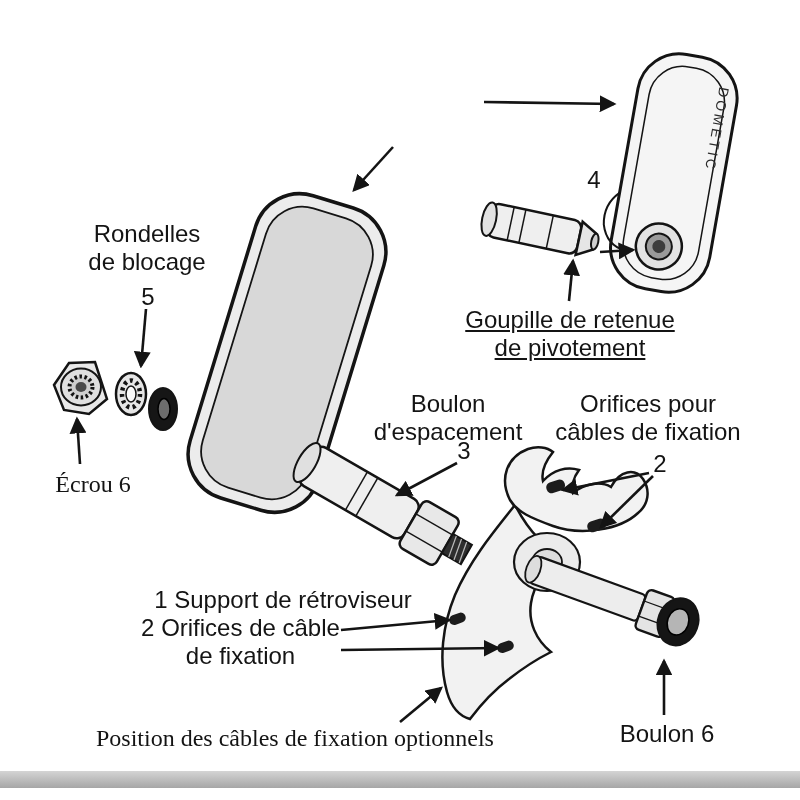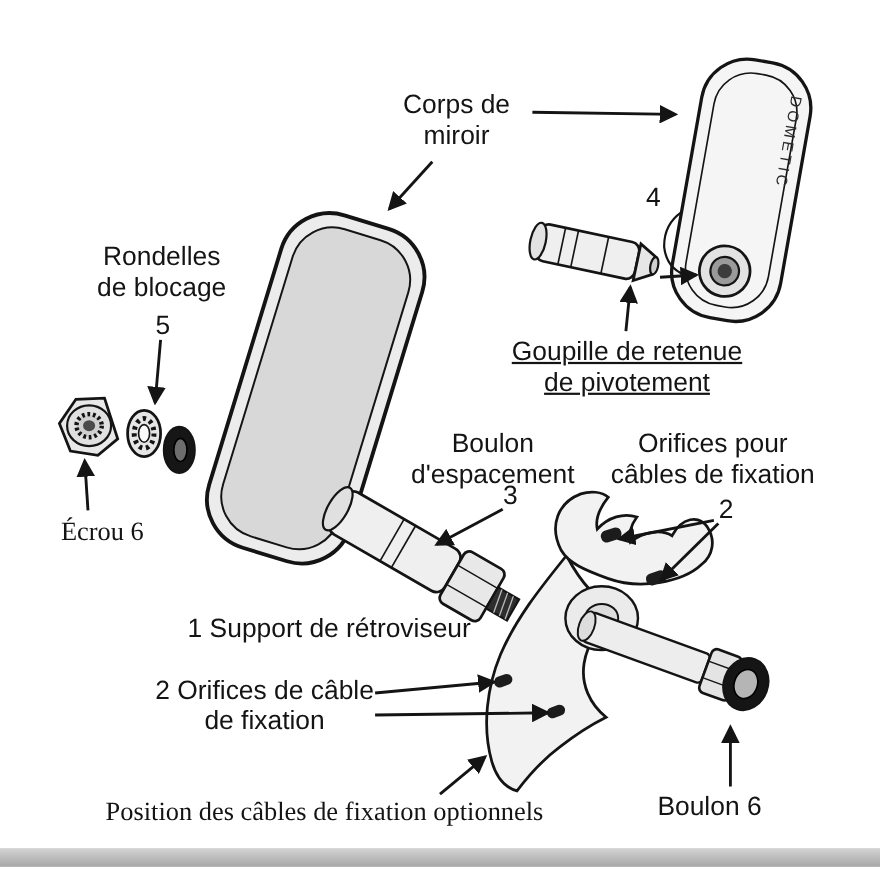--- a/index.html
+++ b/index.html
@@ -18,21 +18,21 @@
   }
   svg.art { position: absolute; left: 0; top: 0; }
   .lbl {
     position: absolute;
     font-size: 24px;
     line-height: 1.18;
     text-align: center;
     white-space: pre-line;
     color: #141414;
   }
-  .lbl.left { text-align: right; }
+  .lbl.left { text-align: center; margin-top: 28px; }
   .num { font-size: 24px; }
   .bottom-strip {
     position: absolute;
     left: 0; top: 771px;
     width: 800px; height: 17px;
     background: linear-gradient(to bottom, #d4d4d4, #a6a6a6);
   }
 </style>
 </head>
 <body>
@@ -137,35 +137,33 @@
       <line x1="457" y1="463" x2="397" y2="495" marker-end="url(#ah)"></line>
       <line x1="649" y1="473" x2="563" y2="490" marker-end="url(#ah)"></line>
       <line x1="653" y1="476" x2="601" y2="527" marker-end="url(#ah)"></line>
       <line x1="341" y1="630" x2="449" y2="620" marker-end="url(#ah)"></line>
       <line x1="341" y1="650" x2="498" y2="648" marker-end="url(#ah)"></line>
       <line x1="400" y1="722" x2="441" y2="688" marker-end="url(#ah)"></line>
       <line x1="664" y1="715" x2="664" y2="661" marker-end="url(#ah)"></line>
     </g>
   </svg>
 
-  <div class="lbl" style="left:335px; top:82px;  width:160px;">Corps de
-miroir</div>
   <div class="lbl num" style="left:582px; top:166px; width:24px;">4</div>
   <div class="lbl" style="left:430px; top:306px; width:280px;text-decoration:underline;">Goupille de retenue
 de pivotement</div>
   <div class="lbl" style="left:62px;  top:220px; width:170px;">Rondelles
 de blocage</div>
   <div class="lbl num" style="left:136px; top:283px; width:24px;">5</div>
   <div class="lbl" style="left:38px;  top:470px; width:110px;font-family:Liberation Serif, serif;">Écrou 6</div>
   <div class="lbl" style="left:348px; top:390px; width:200px;">Boulon
 d'espacement</div>
   <div class="lbl num" style="left:452px; top:437px; width:24px;">3</div>
   <div class="lbl" style="left:528px; top:390px; width:240px;">Orifices pour
 câbles de fixation</div>
   <div class="lbl num" style="left:648px; top:450px; width:24px;">2</div>
   <div class="lbl left" style="left:138px; top:558px; width:290px;">1 Support de rétroviseur</div>
   <div class="lbl" style="left:118px; top:614px; width:245px;">2 Orifices de câble
 de fixation</div>
   <div class="lbl" style="left:30px;  top:724px; width:530px;font-family:Liberation Serif, serif;">Position des câbles de fixation optionnels</div>
-  <div class="lbl" style="left:580px; top:720px; width:130px;">Boulon 6</div>
+  <div class="lbl" style="left:602px; top:720px; width:130px;">Boulon 6</div>
 
   <div class="bottom-strip"></div>
 </div>
 
 </body></html>

